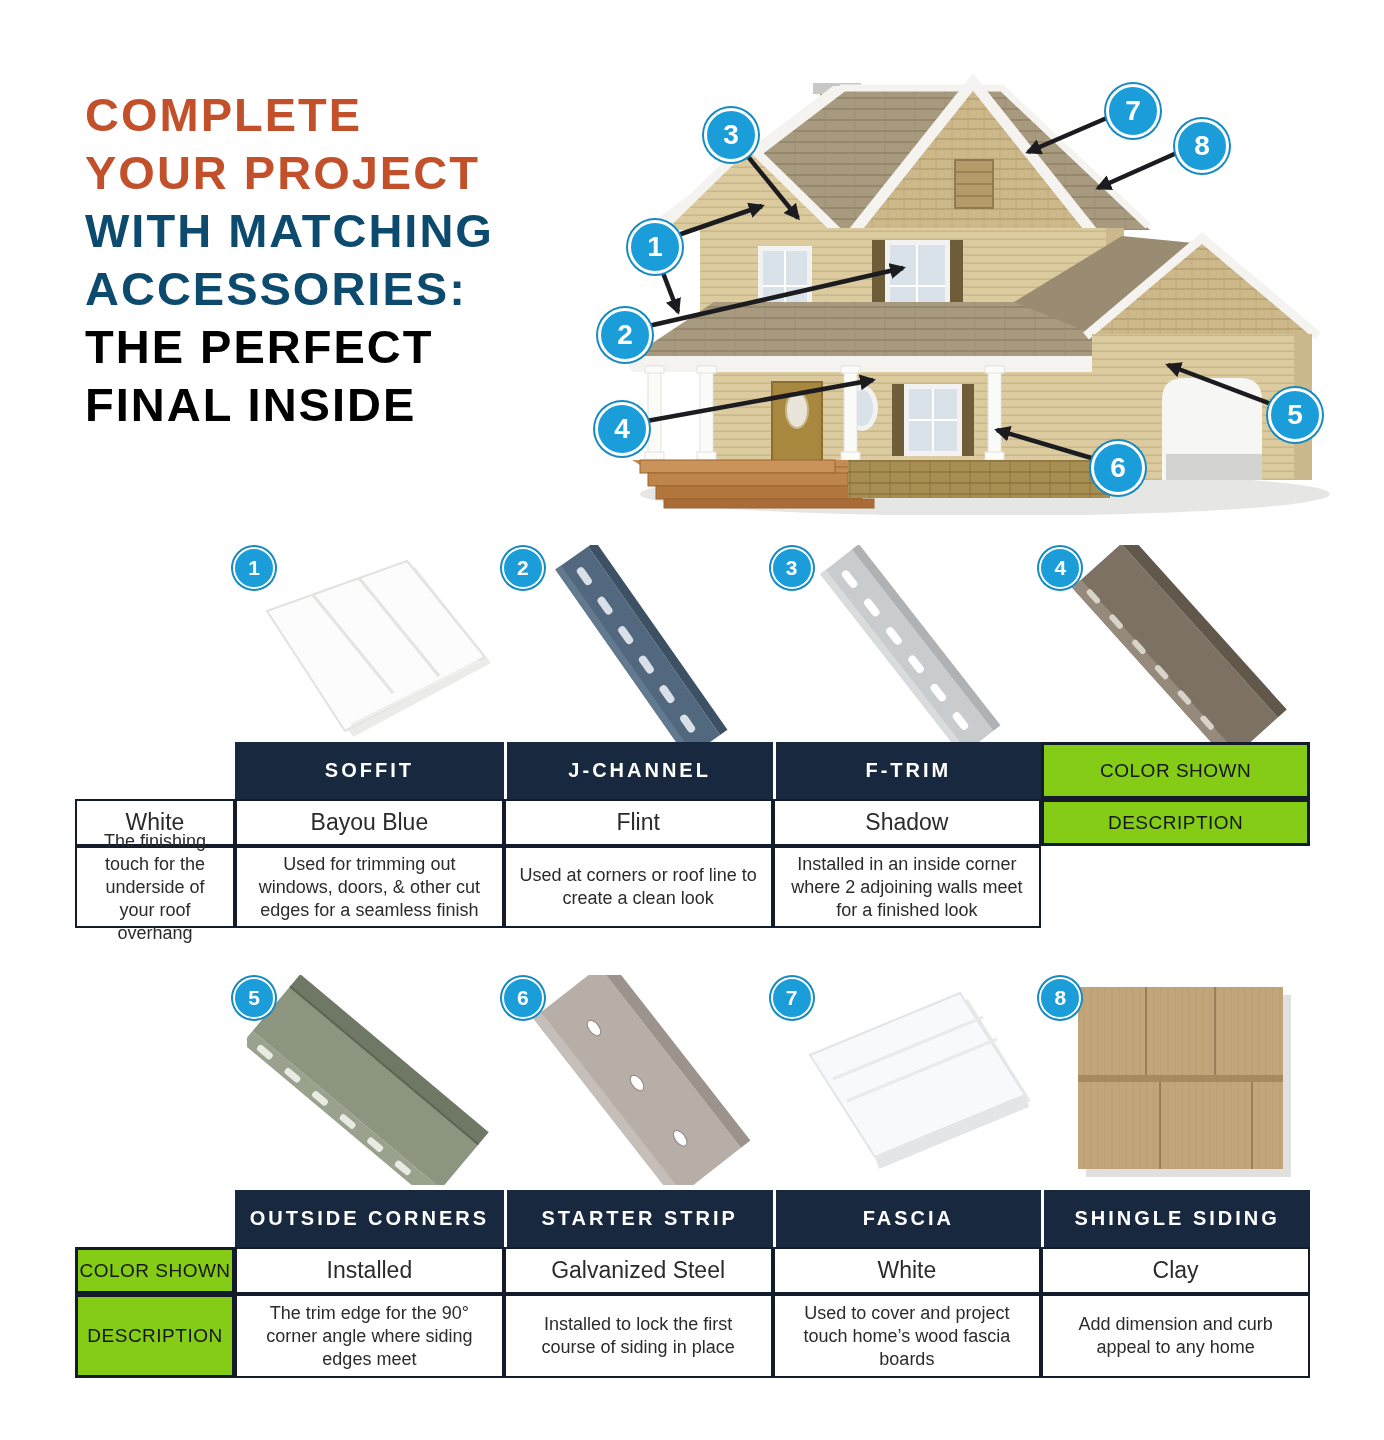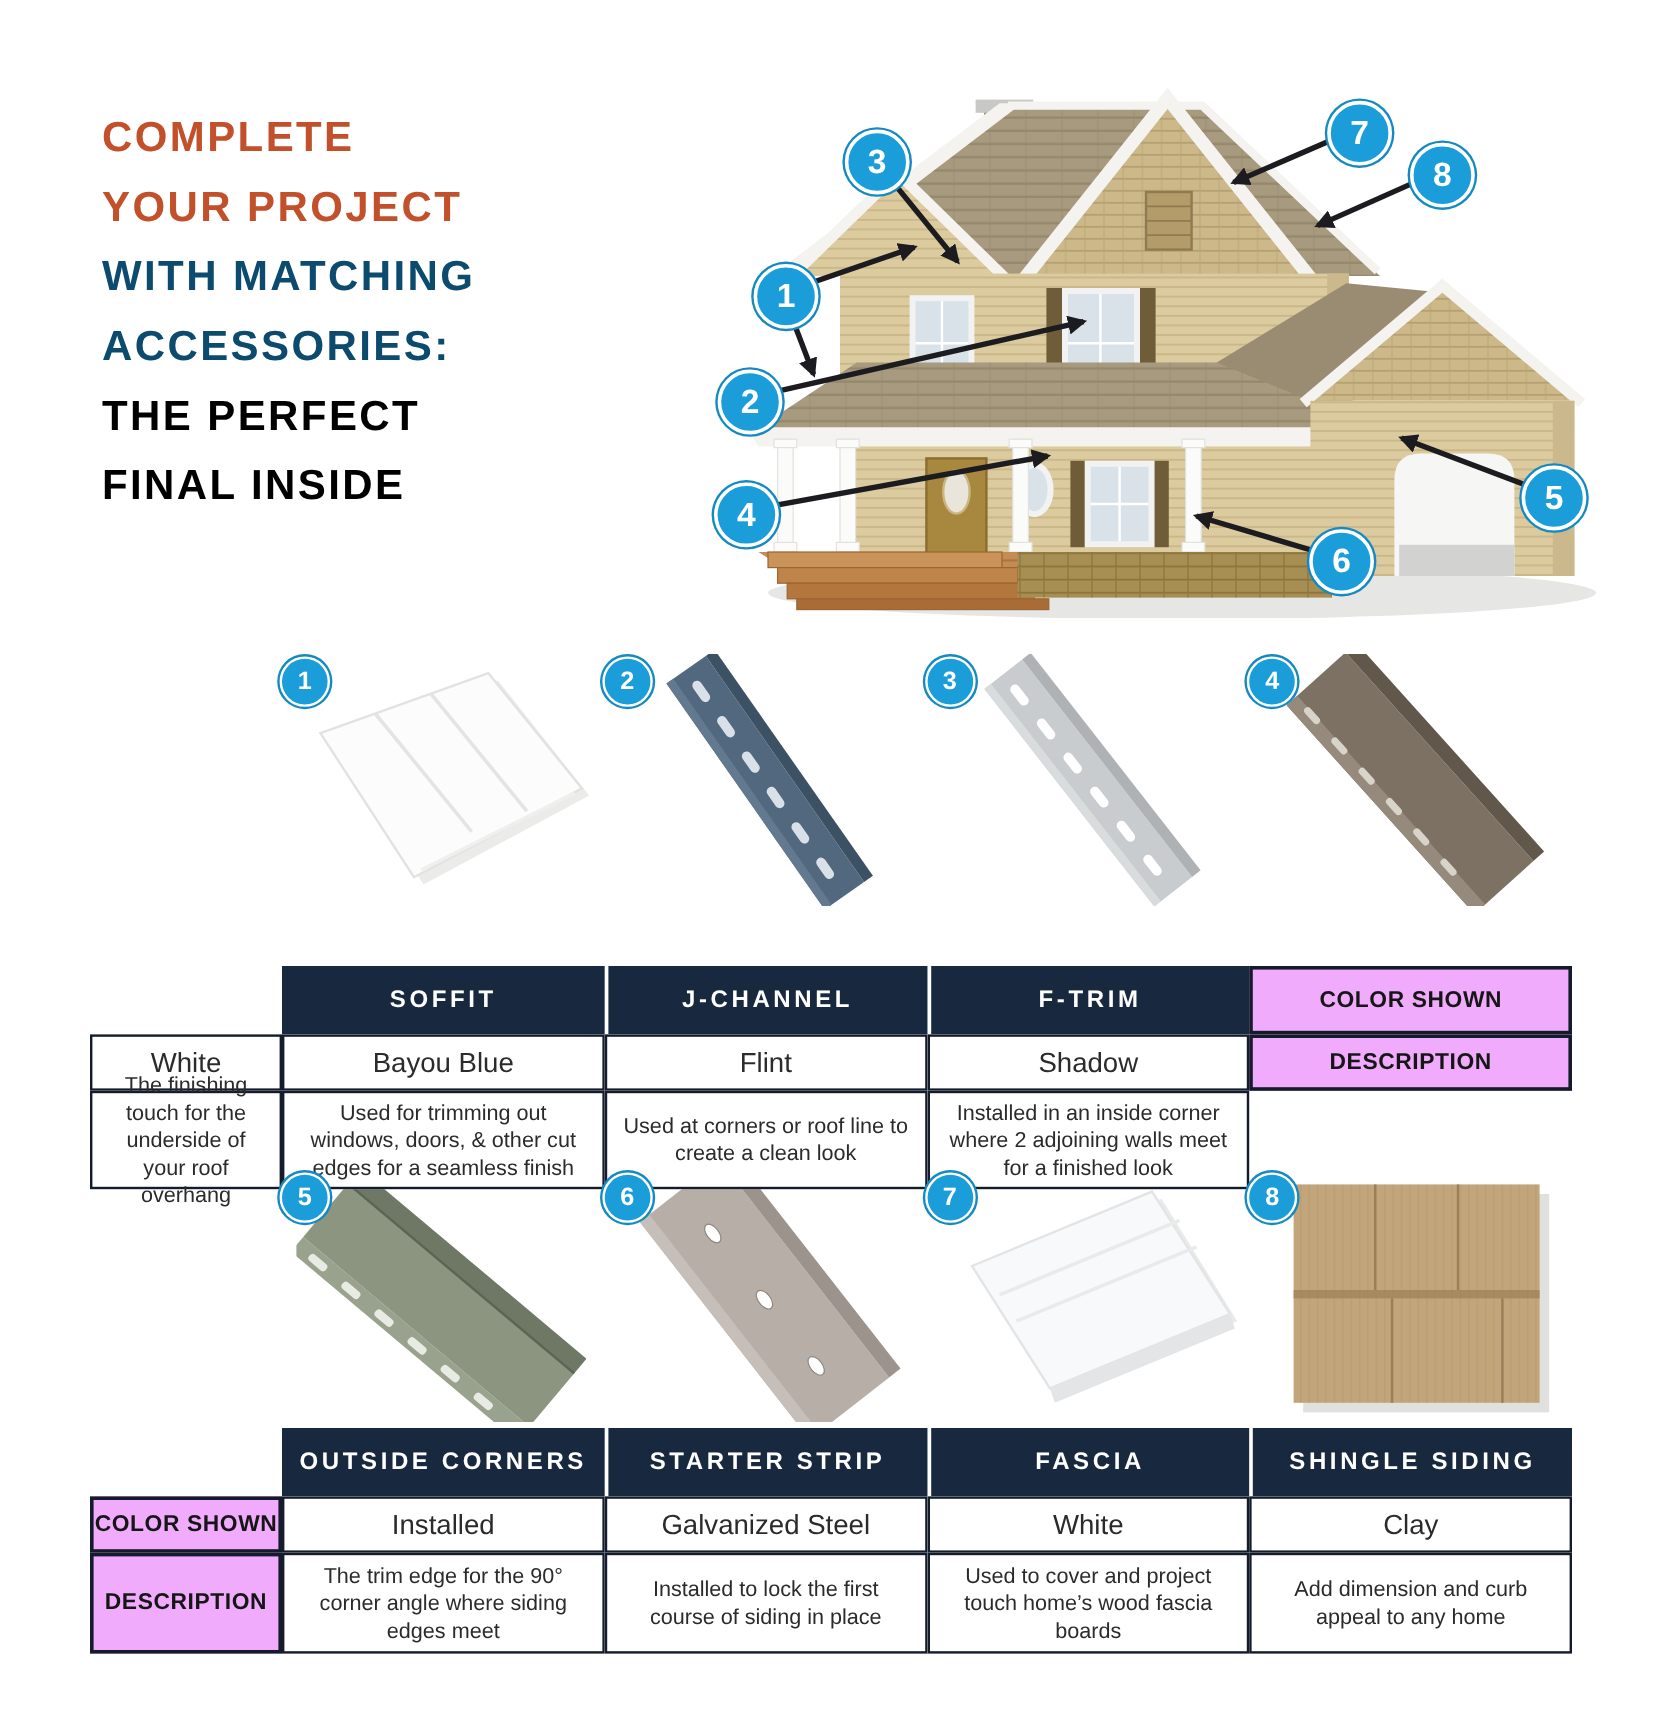--- a/index.html
+++ b/index.html
@@ -1,21 +1,21 @@
 <!DOCTYPE html>
 <html><head>
 <meta charset="utf-8">
 <style>
   html,body{margin:0;padding:0;background:#fff;}
   .canvas{position:relative;width:1384px;height:1440px;background:#ffffff;overflow:hidden;
           font-family:"Liberation Sans",sans-serif;}
 
   
   .title-block{position:absolute;left:85px;top:86px;width:480px;}
-  .title-line{font-size:35px;font-weight:700;line-height:58px;letter-spacing:2px;white-space:nowrap;}
+  .title-line{font-size:47px;font-weight:700;line-height:58px;letter-spacing:2px;white-space:nowrap;}
   .t-orange{color:#C2512B;}
   .t-tan{color:#0c4a6e;}
   .t-teal{color:#000000;}
 
   
   .house{position:absolute;left:600px;top:55px;width:770px;height:460px;}
   .house svg{position:absolute;left:0;top:0;}
   .callout{position:absolute;width:48px;height:48px;border-radius:50%;background:#1B9DD9;
            border:3px solid #fff;box-shadow:0 0 0 2px #1589C0;color:#fff;font-weight:700;
            font-size:28px;display:flex;align-items:center;justify-content:center;z-index:5;}
@@ -23,28 +23,28 @@
   
   .product{position:absolute;width:269px;height:226px;}
   .product svg{position:absolute;left:12px;top:10px;}
   .pbadge{position:absolute;left:-2px;top:12px;width:38px;height:38px;border-radius:50%;
           background:#1B9DD9;border:2.5px solid #fff;box-shadow:0 0 0 2px #1589C0;color:#fff;
           font-weight:700;font-size:21px;display:flex;align-items:center;justify-content:center;z-index:5;}
 
   
   .acc-table{position:absolute;left:75px;width:1235px;display:grid;
              grid-template-columns:160px 268.75px 268.75px 268.75px 268.75px;}
-  .tbl-1{top:805px;grid-template-rows:57px 47px 82px;}
+  .tbl-1{top:742px;grid-template-rows:57px 47px 82px;}
   .tbl-2{top:1190px;grid-template-rows:57px 47px 84px;}
   .spacer{background:transparent;}
   .th{background:#18283E;color:#fff;display:flex;align-items:center;justify-content:center;
       font-weight:700;font-size:20px;letter-spacing:3px;border-left:3px solid #fff;}
   .th.first{border-left:none;}
-  .rlabel{background:#f0abfc;border:3px solid #141C2B;display:flex;align-items:center;justify-content:center;
-          font-weight:700;font-size:19px;letter-spacing:0.5px;color:#161616;}
+  .rlabel{background:#84cc16;border:3px solid #141C2B;display:flex;align-items:center;justify-content:center;
+          font-weight:400;font-size:19px;letter-spacing:0.5px;color:#161616;}
   .tcell{background:#fff;border:2px solid #141C2B;display:flex;align-items:center;justify-content:center;
          text-align:center;color:#2B2B2B;}
   .tval{font-size:23px;}
   .tdesc{font-size:18px;line-height:23px;padding:2px 12px;}
 </style>
 </head>
 <body>
 
 <div class="canvas">
 

